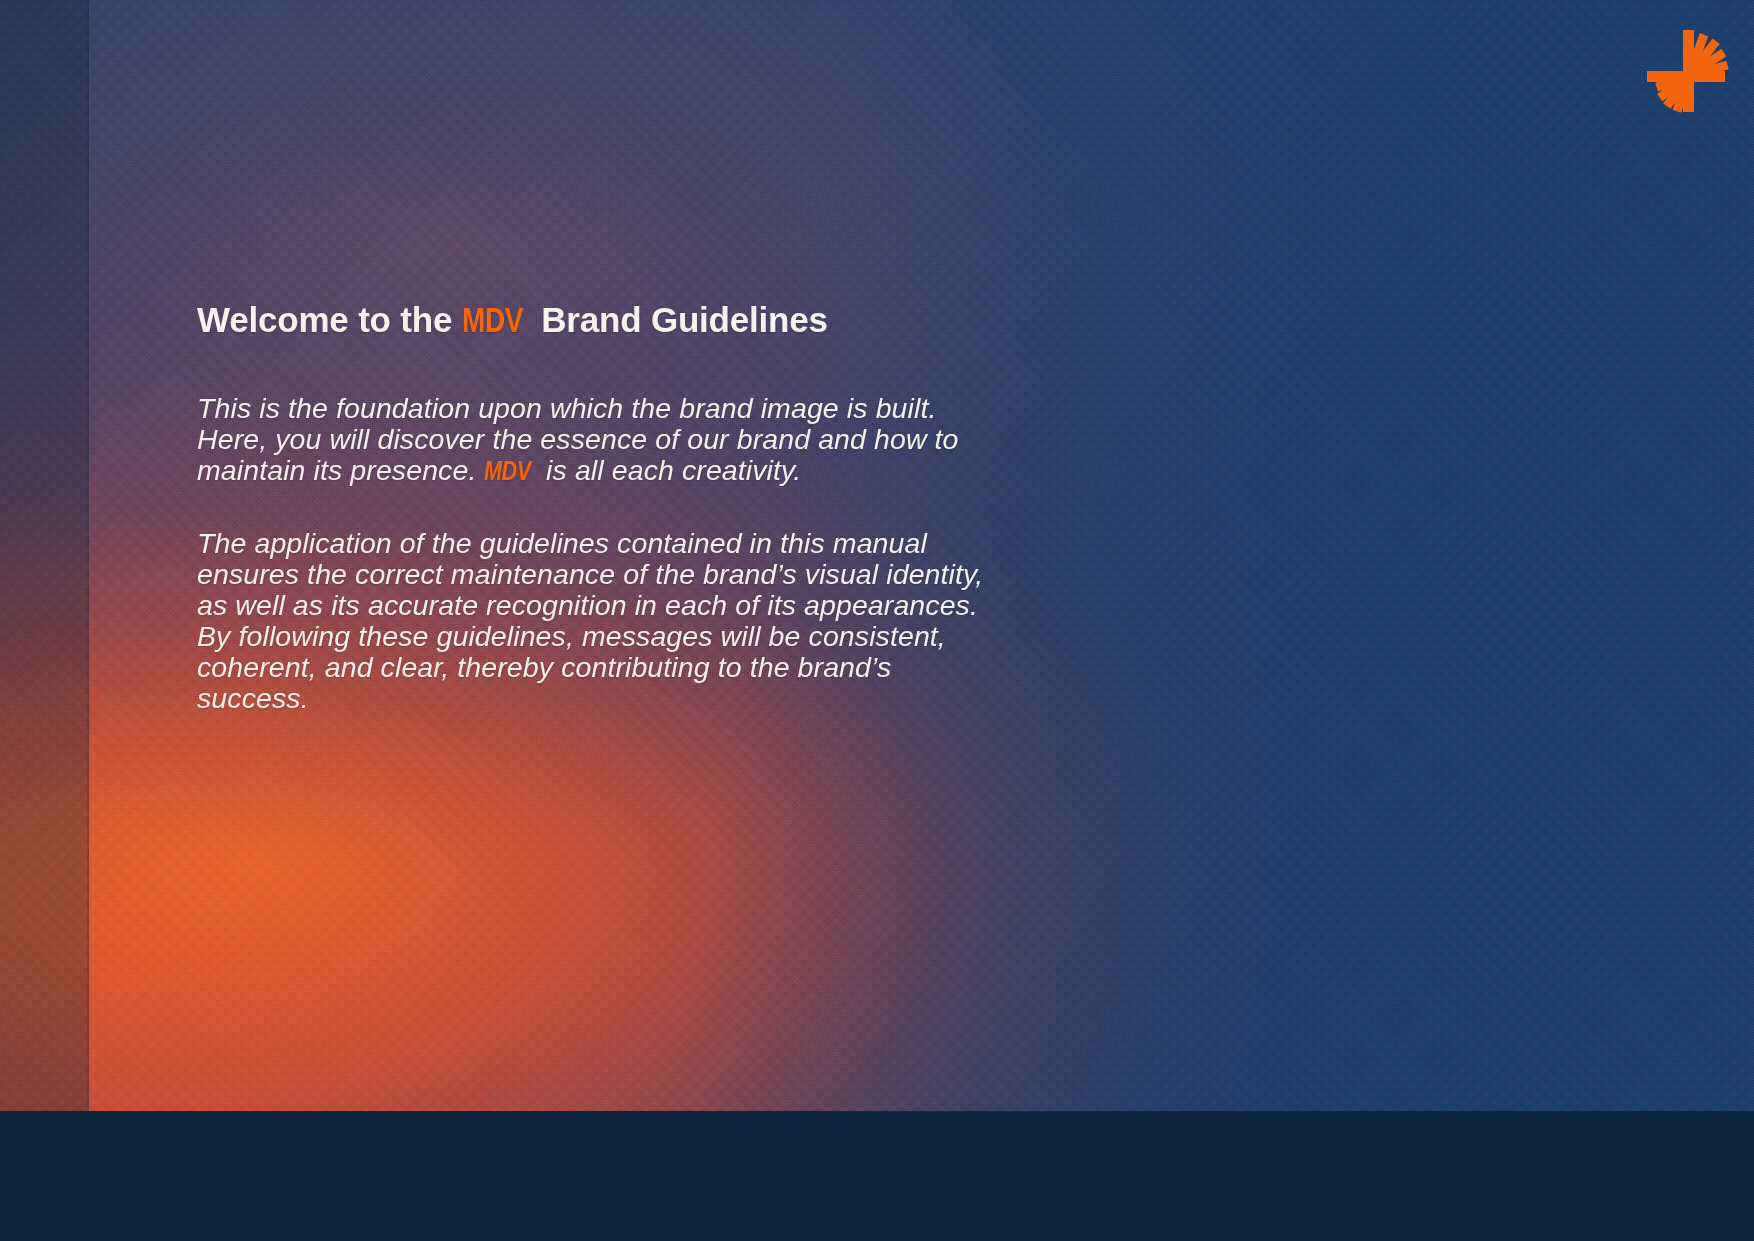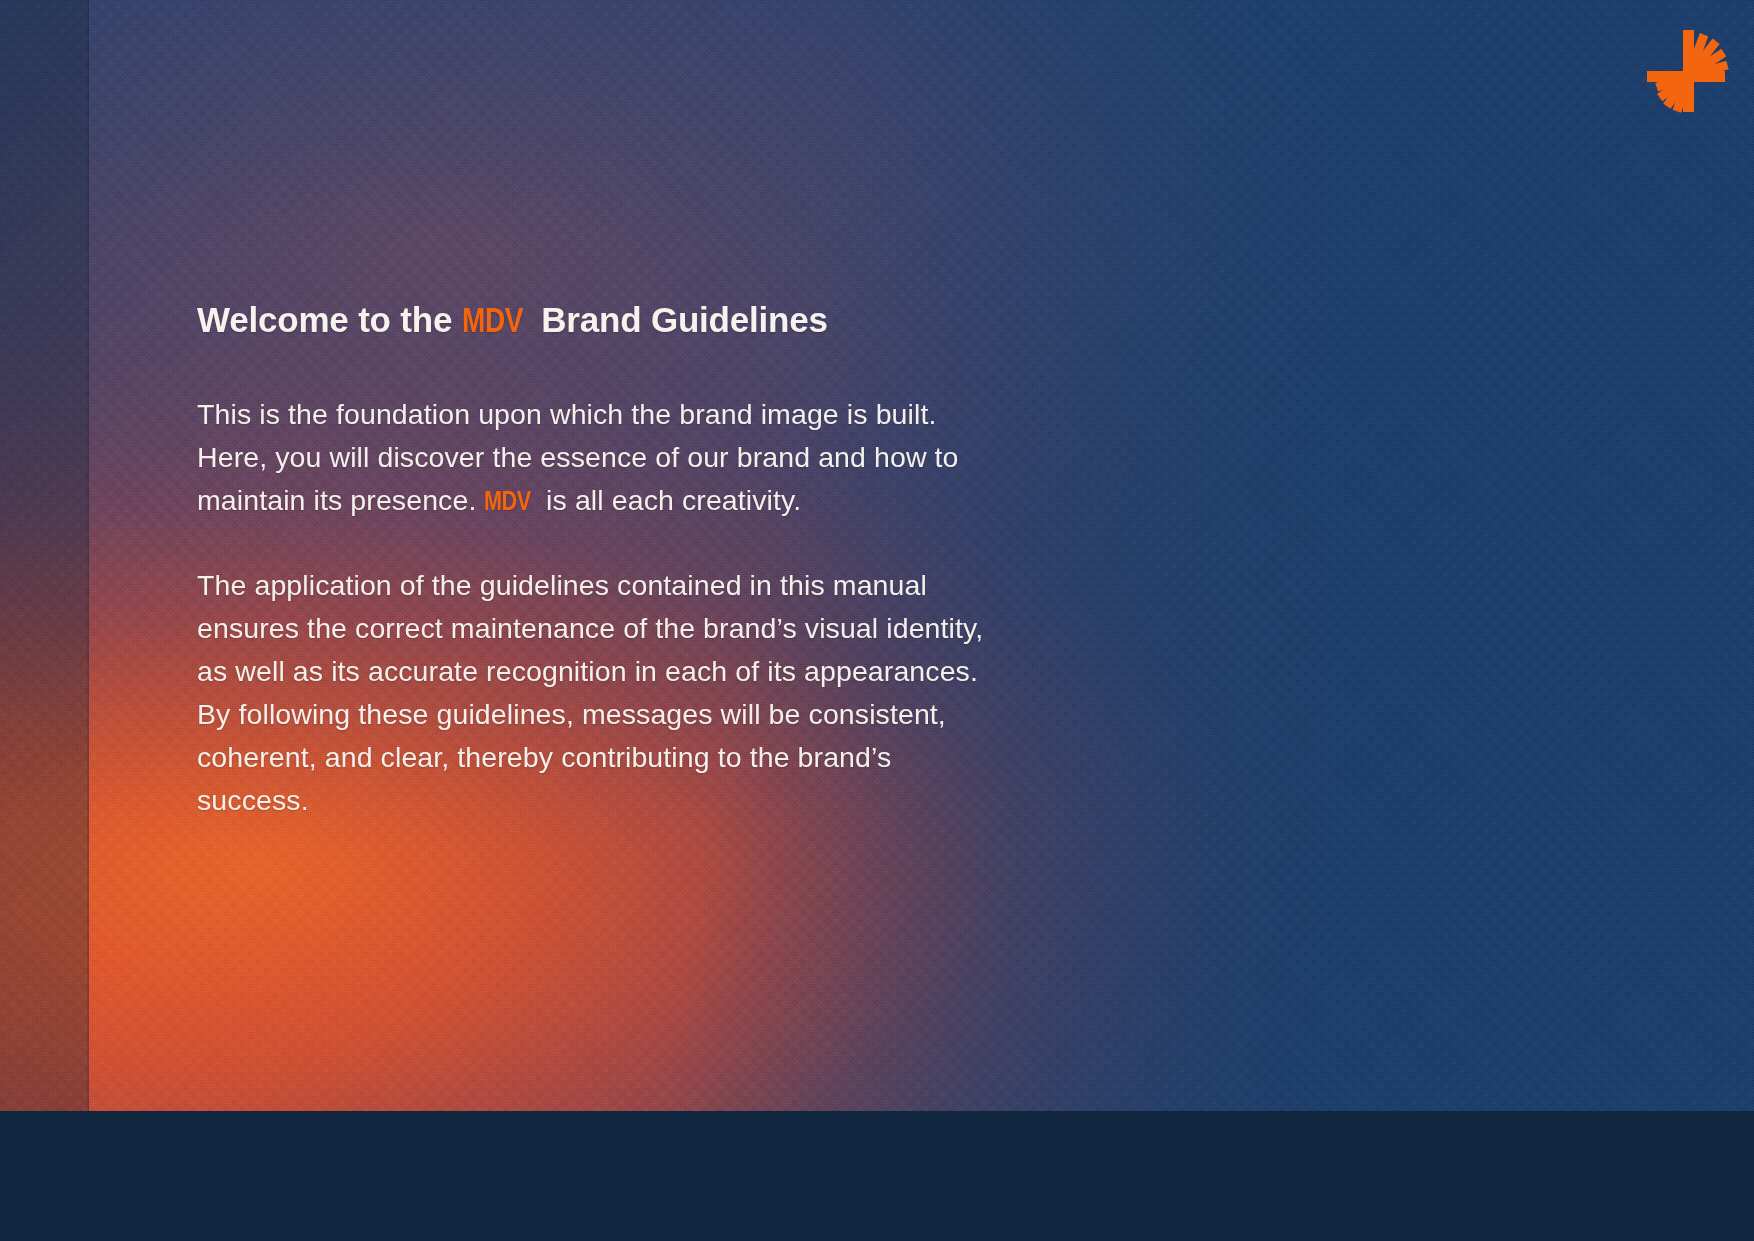--- a/index.html
+++ b/index.html
@@ -169,24 +169,25 @@
     transform-origin: left center;
     margin-right: -0.18em;
   }
 
   .body-para {
     margin: 0;
     font-family: "Liberation Sans", sans-serif;
     font-size: 28.5px;
     font-weight: 400;
     color: #f4f1ec;
-    line-height: 43px;
+    line-height: 31px;
     letter-spacing: 0.1px;
     text-shadow: 0 1px 2px rgba(40, 20, 30, 0.22);
     white-space: pre-line;
+    font-style: italic;
   }
 
   .body-para .mdv {
     font-size: 27px;
     font-weight: 700;
   }
 
   .spacer-1 { height: 53px; }
   .spacer-2 { height: 41px; }
 </style>

